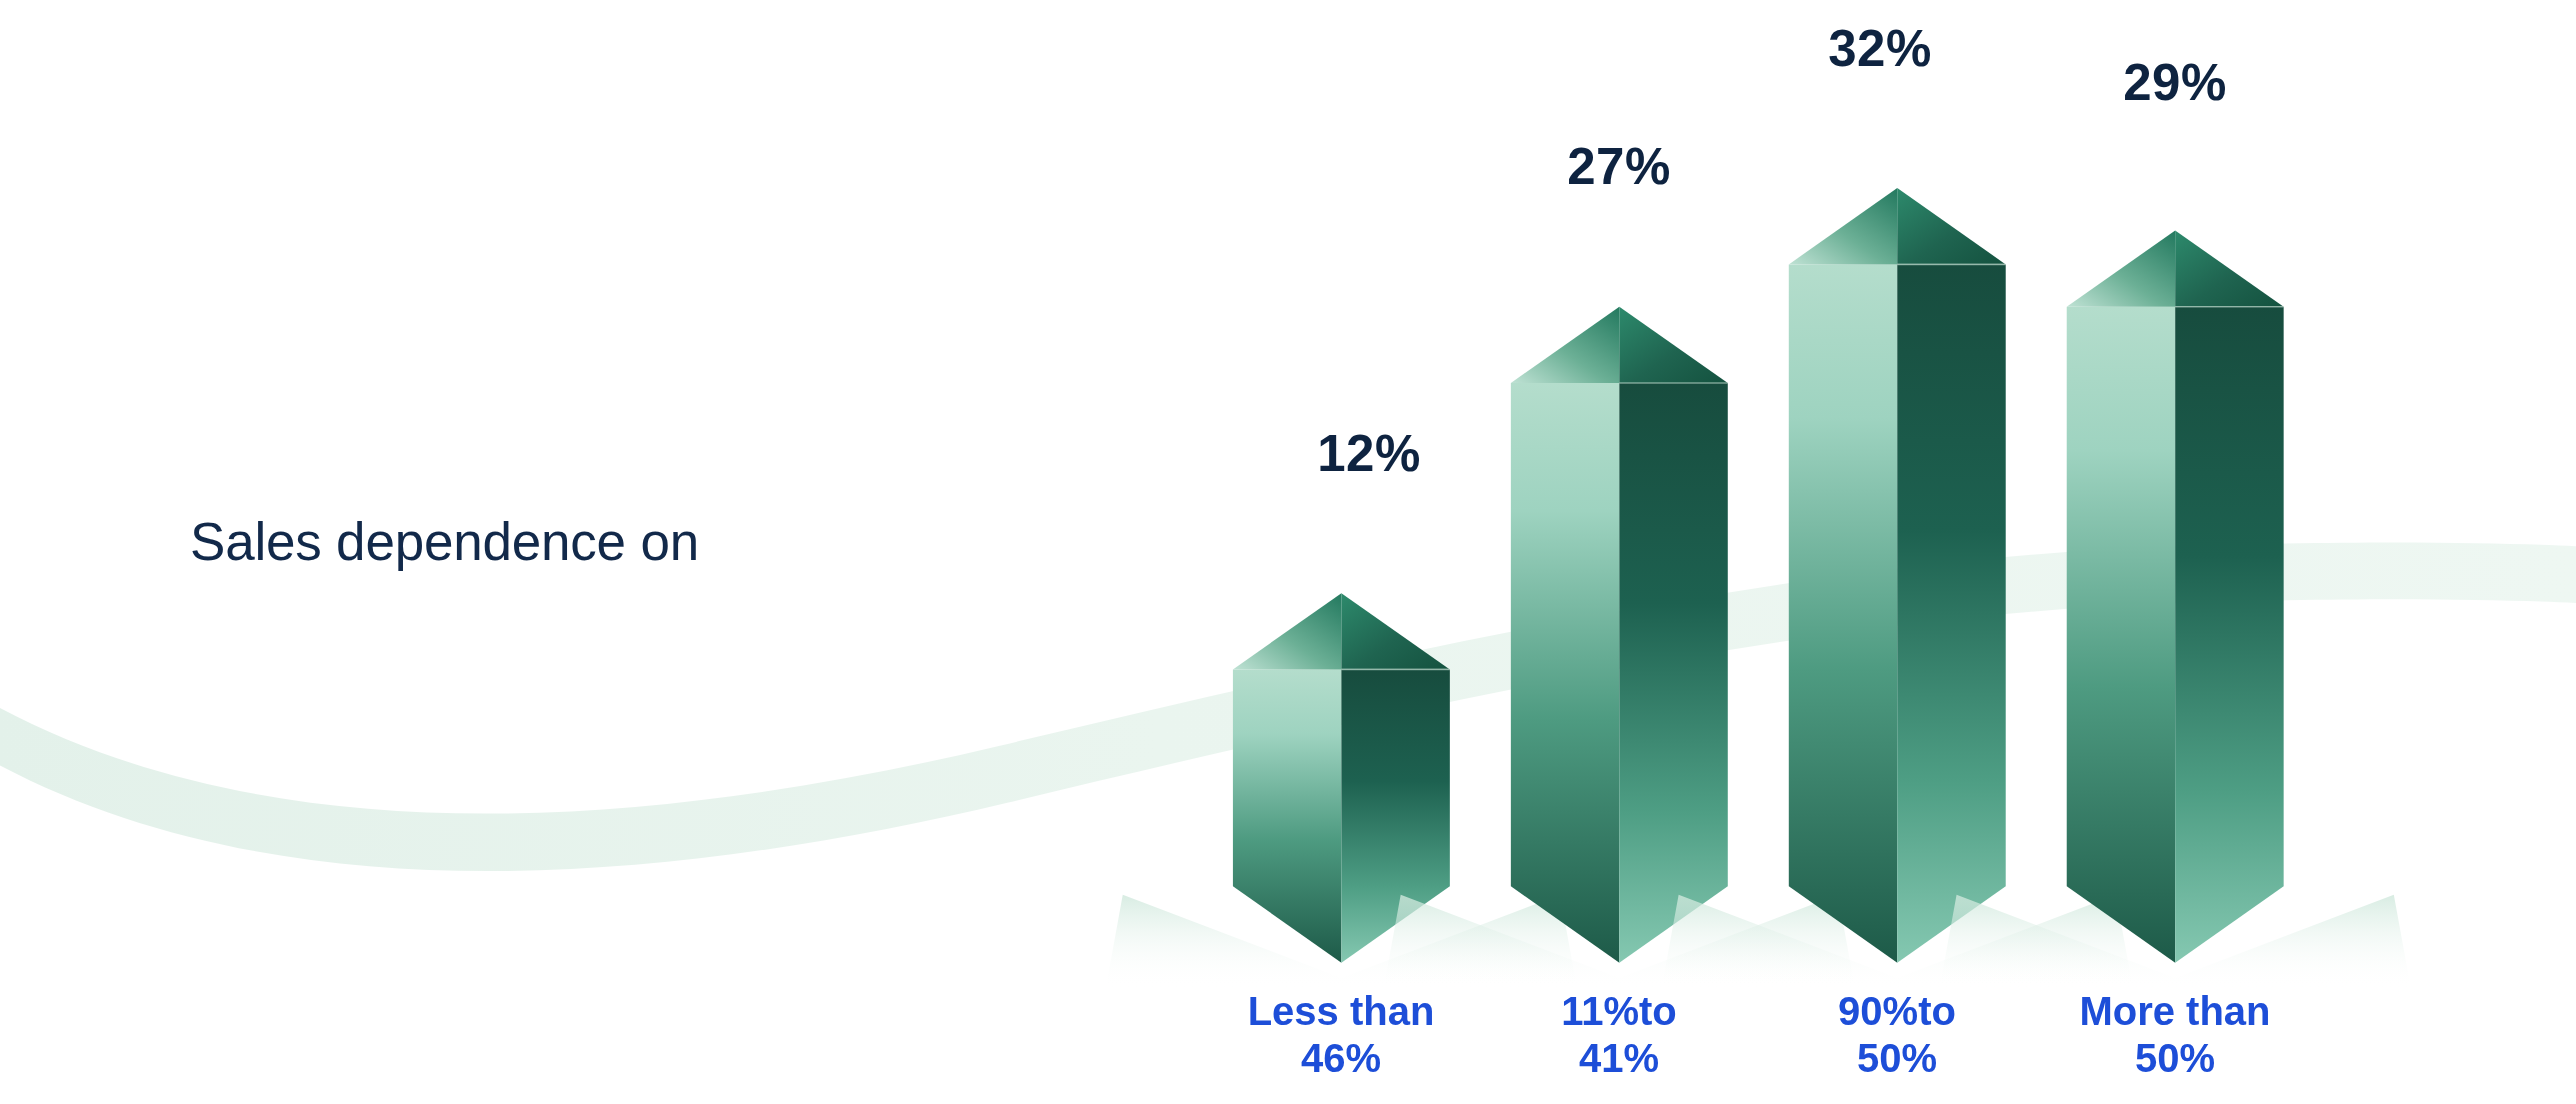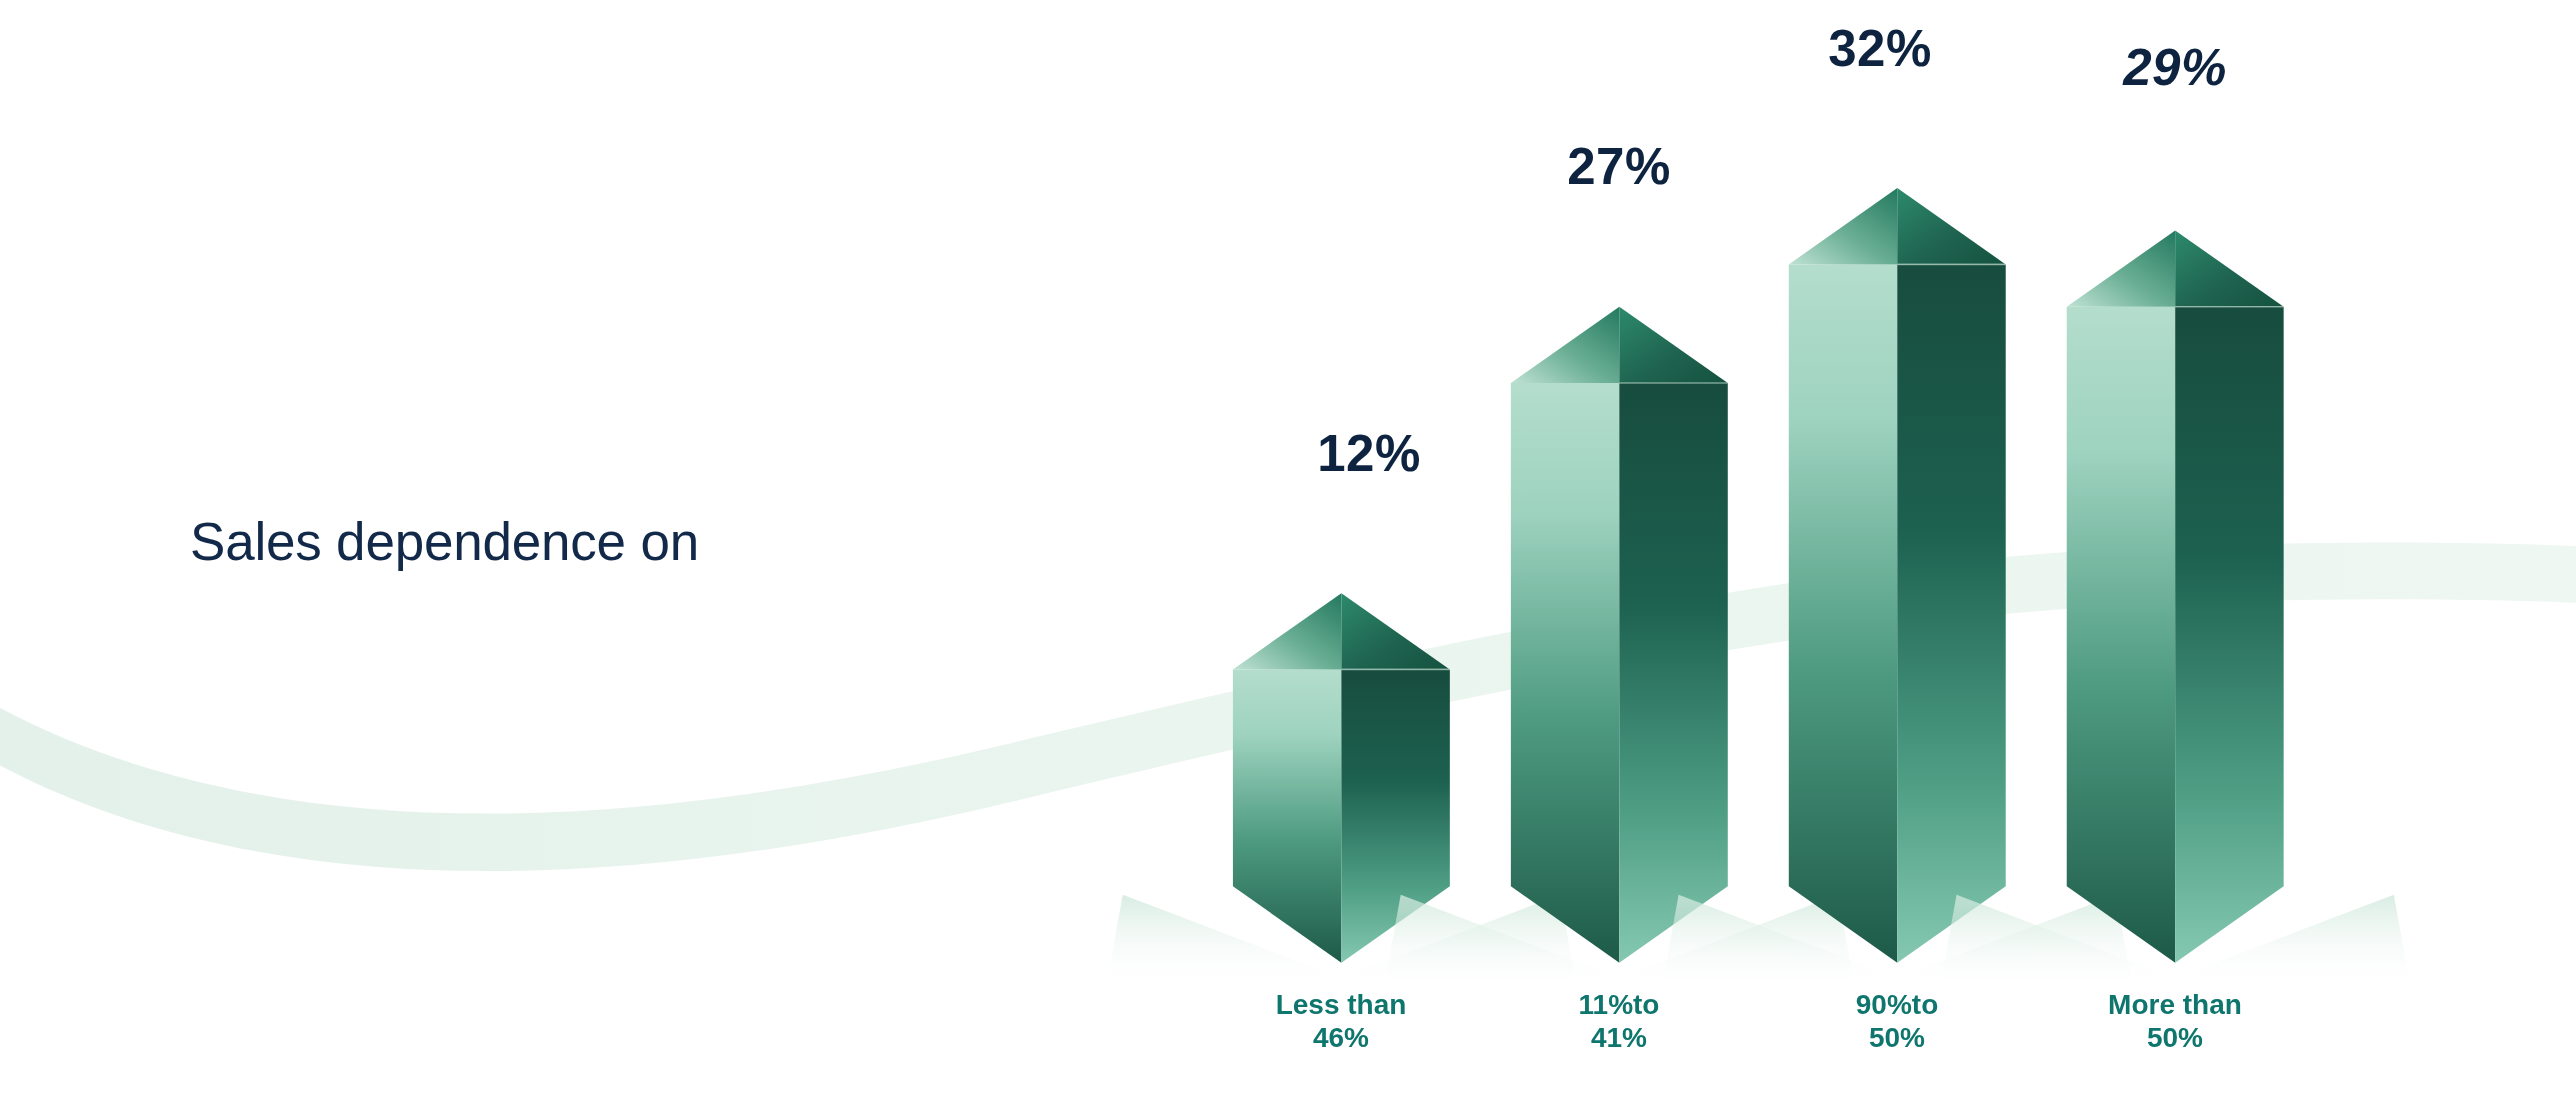--- a/index.html
+++ b/index.html
@@ -50,22 +50,22 @@
     letter-spacing:0.4px;
     text-align:center;
     transform:translateX(-50%);
     white-space:nowrap;
   }
 
   
   .cat-label{
     position:absolute;
     z-index:8;
-    color:#0f766e;
-    font-size:28px;
+    color:#1d4ed8;
+    font-size:40px;
     font-weight:600;
     line-height:1.18;
     text-align:center;
     transform:translateX(-50%);
     white-space:nowrap;
   }
   .cat-label .cl-line{display:block;}
 </style>
 </head>
 <body>
@@ -178,20 +178,20 @@
       <div class="value-label" style="left: 1619px; top: 137px;">27%</div>
       <div class="cat-label" style="left: 1619px; top: 988px;">
         <span class="cl-line">11%to</span>
         <span class="cl-line">41%</span>
       </div>
       <div class="value-label" style="left: 1880px; top: 18.6px;">32%</div>
       <div class="cat-label" style="left: 1897px; top: 988px;">
         <span class="cl-line">90%to</span>
         <span class="cl-line">50%</span>
       </div>
-      <div class="value-label" style="left: 2175px; top: 38px; font-style: italic;">29%</div>
+      <div class="value-label" style="left: 2175px; top: 53px;">29%</div>
       <div class="cat-label" style="left: 2175px; top: 988px;">
         <span class="cl-line">More than</span>
         <span class="cl-line">50%</span>
       </div>
     </div>
 </div>
 
 
 </body></html>

